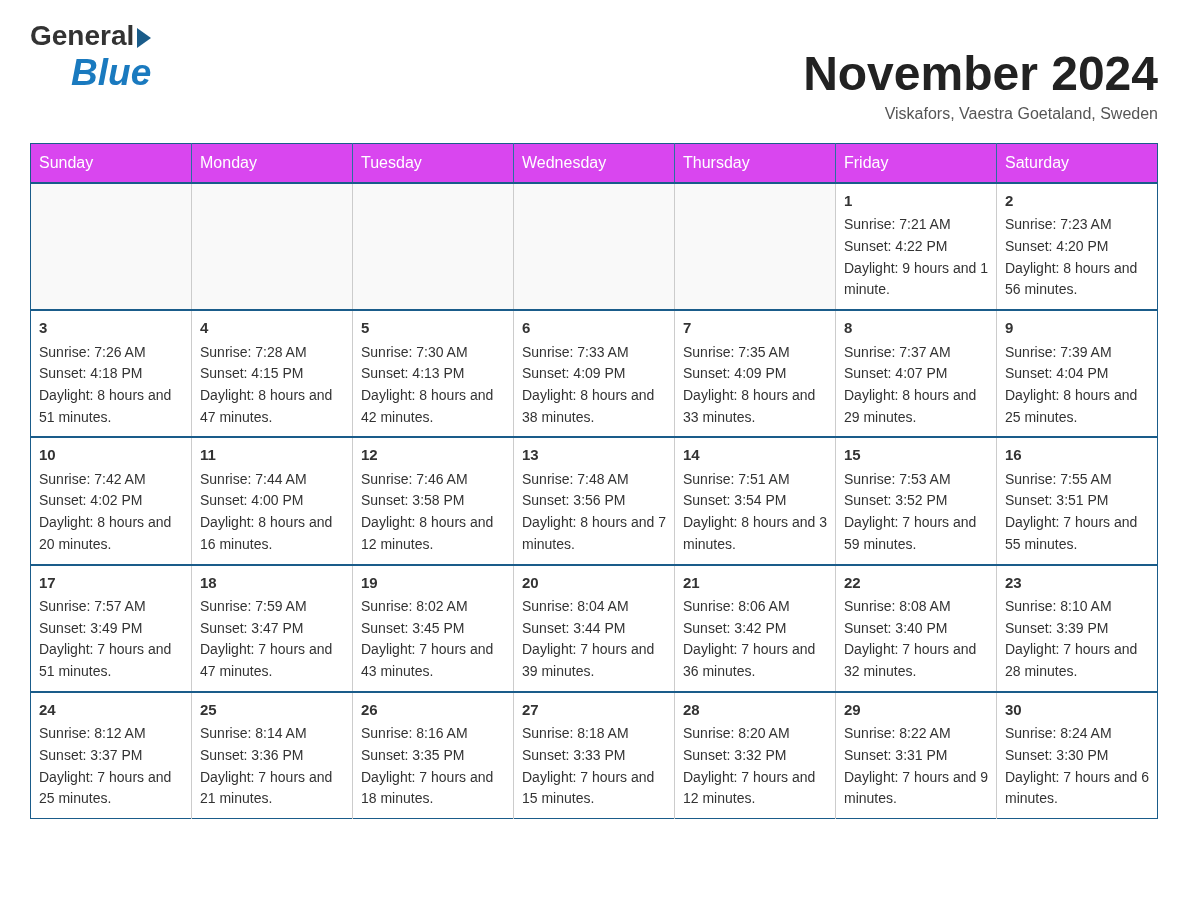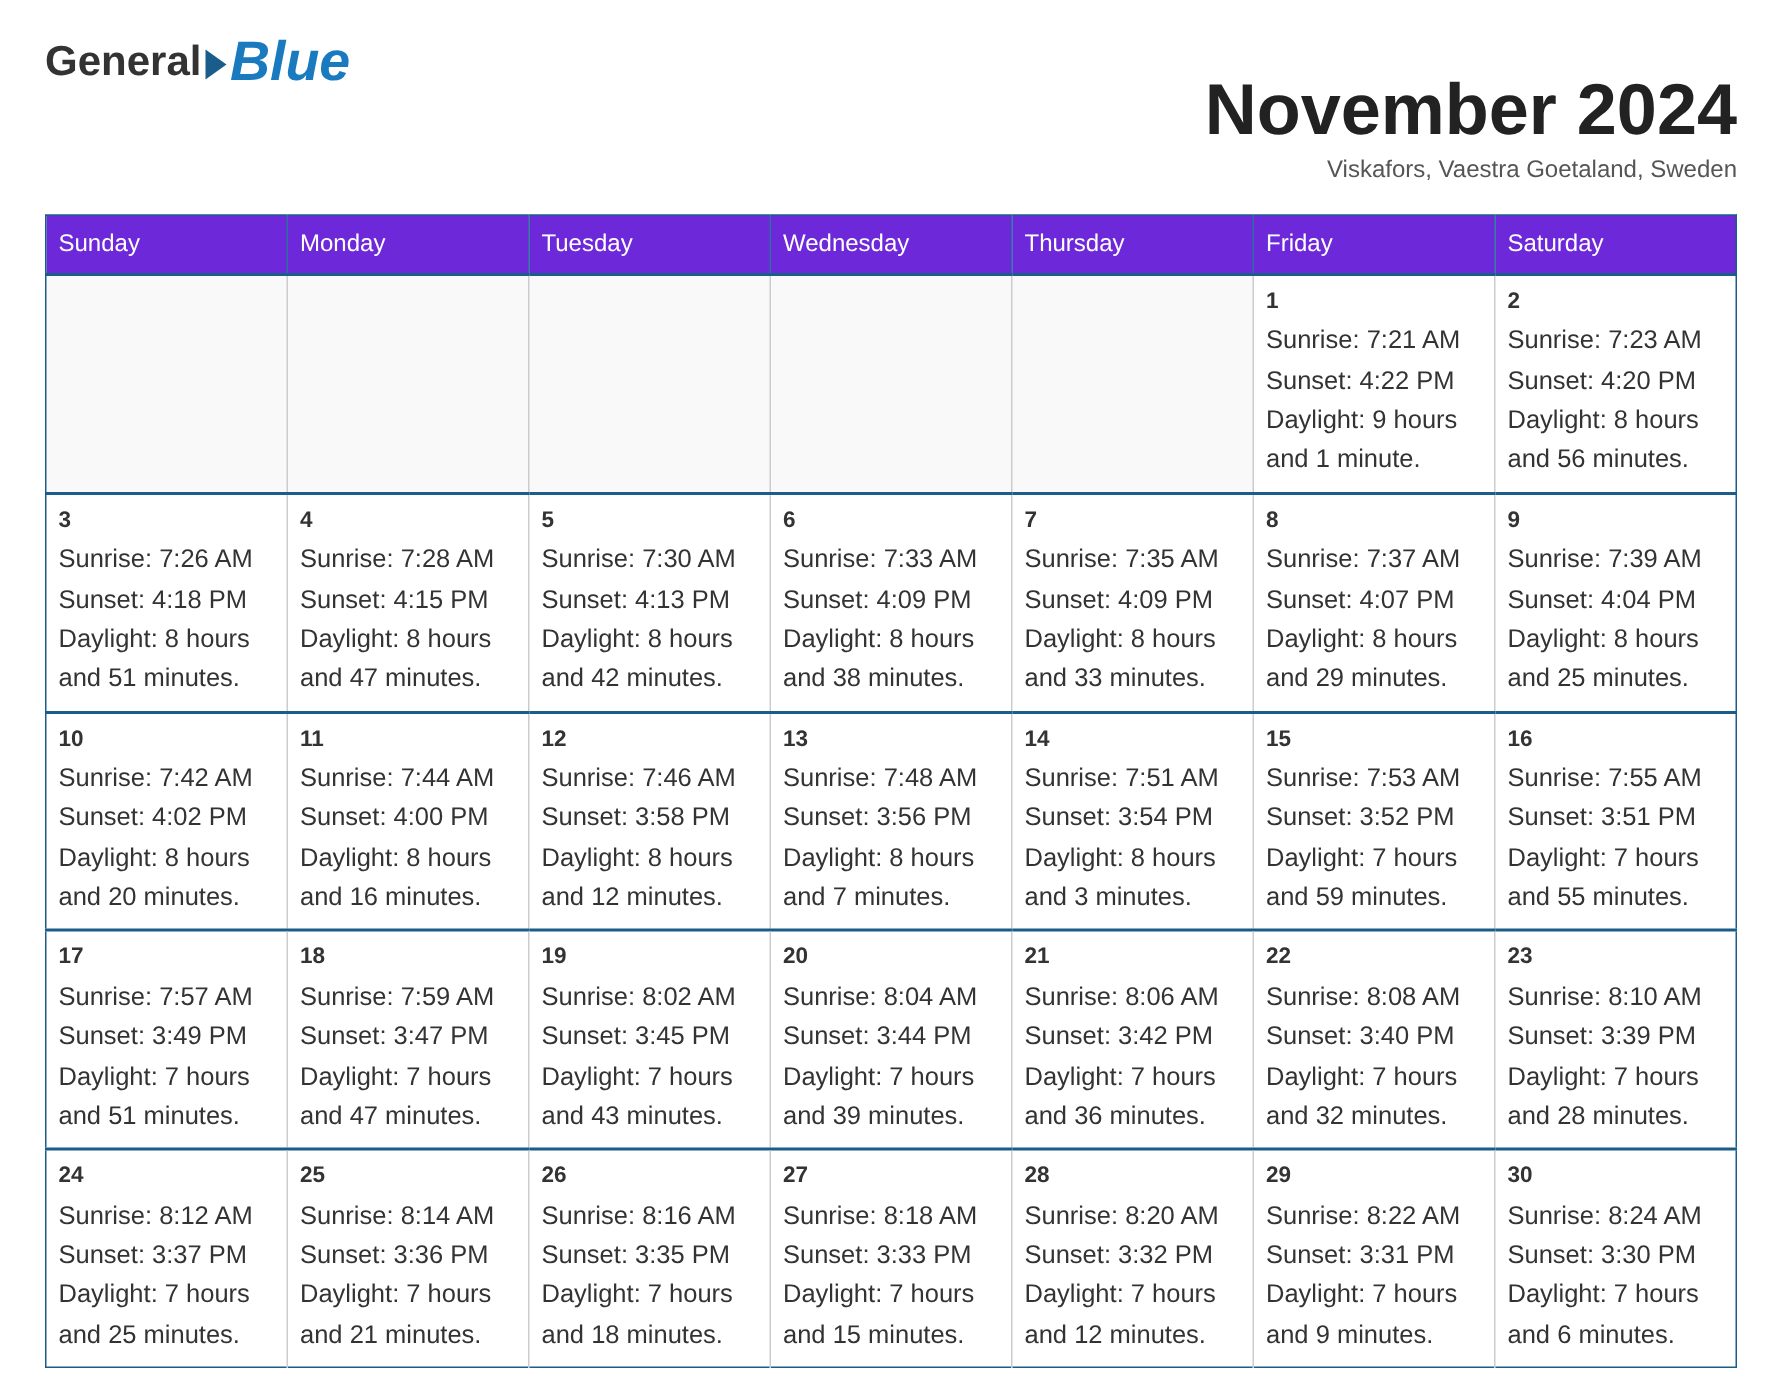--- a/index.html
+++ b/index.html
@@ -10,21 +10,22 @@
       color: #333;
     }
     .header {
       display: flex;
       justify-content: space-between;
       align-items: flex-start;
       margin-bottom: 20px;
     }
     .logo {
       display: flex;
-      align-items: center;
+      flex-direction: column;
+      align-items: flex-end;
     }
     .logo-text {
       display: flex;
       align-items: center;
     }
     .logo-general {
       font-size: 28px;
       font-weight: bold;
       color: #333;
     }
@@ -58,21 +59,21 @@
       font-size: 16px;
       color: #555;
       margin-top: 4px;
     }
     .calendar {
       width: 100%;
       border-collapse: collapse;
       border: 1px solid #1a5c8a;
     }
     .calendar thead tr th {
-      background-color: #6d28d9;
+      background-color: #d946ef;
       color: #fff;
       padding: 10px 8px;
       font-size: 16px;
       font-weight: normal;
       text-align: left;
       border-right: 1px solid #2a6fa0;
     }
     .calendar thead tr th:last-child {
       border-right: none;
     }
@@ -90,21 +91,21 @@
     .calendar tbody tr td:last-child {
       border-right: none;
     }
     .day-number {
       font-size: 15px;
       font-weight: bold;
       display: block;
       margin-bottom: 2px;
     }
     .day-info {
-      font-size: 17px;
+      font-size: 14px;
       line-height: 1.55;
       color: #333;
     }
     .empty-cell {
       background: #f9f9f9;
     }
   </style>
 </head>
 <body>
 

